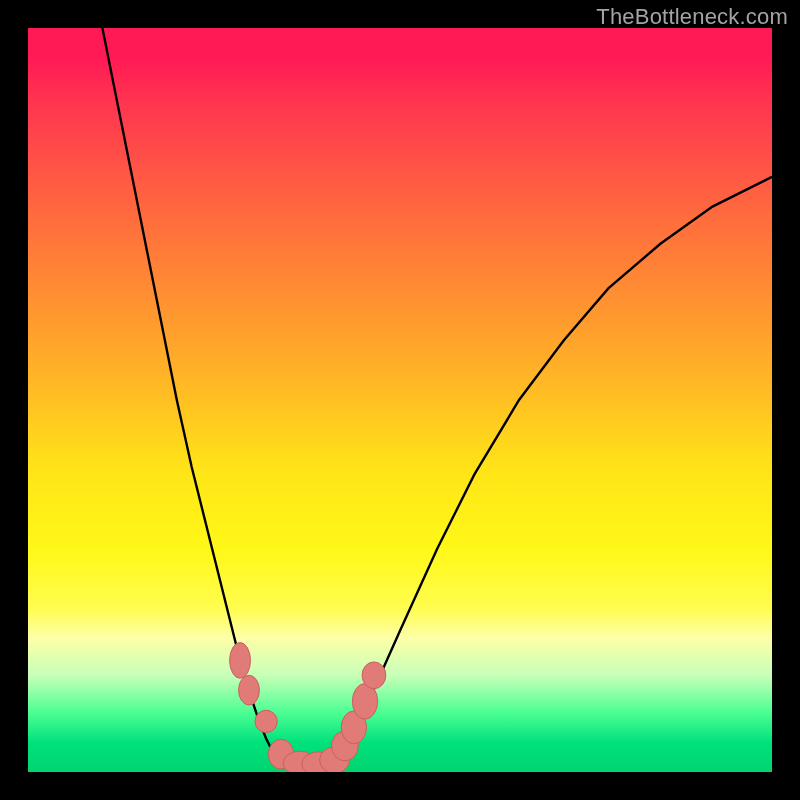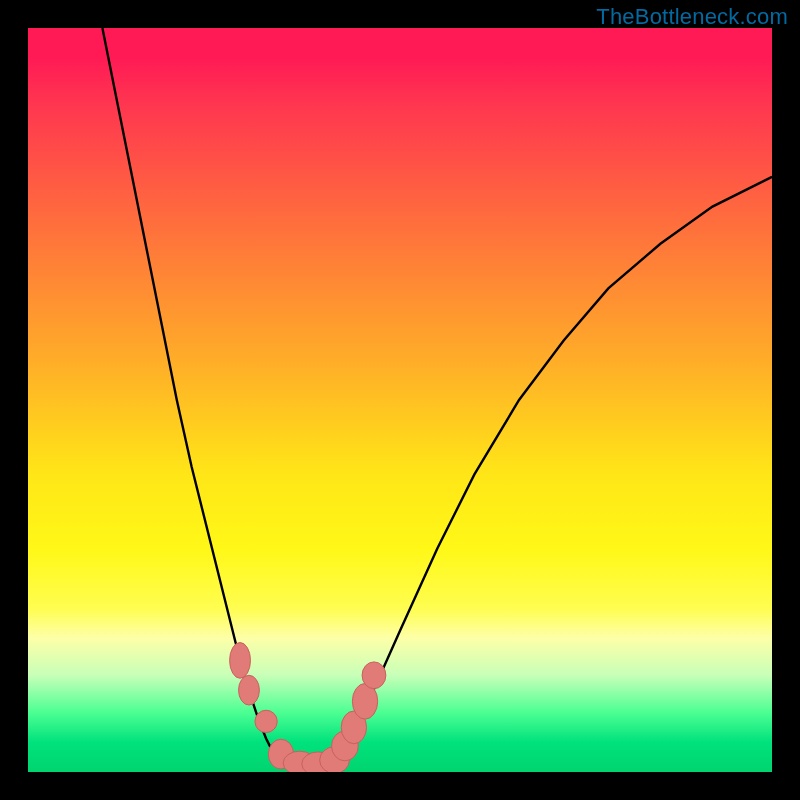--- a/index.html
+++ b/index.html
@@ -54,21 +54,21 @@
     position: absolute;
     left: 0;
     top: 0;
     width: 744px;
     height: 744px;
   }
   .attribution {
     position: absolute;
     top: 4px;
     right: 12px;
-    color: #0369a1;
+    color: #a3a3a3;
     font-size: 22px;
     letter-spacing: 0.2px;
   }
 </style>
 </head>
 <body>
 
 <div class="frame">
   <div class="plot">
     <div class="gradient-bg"></div>

